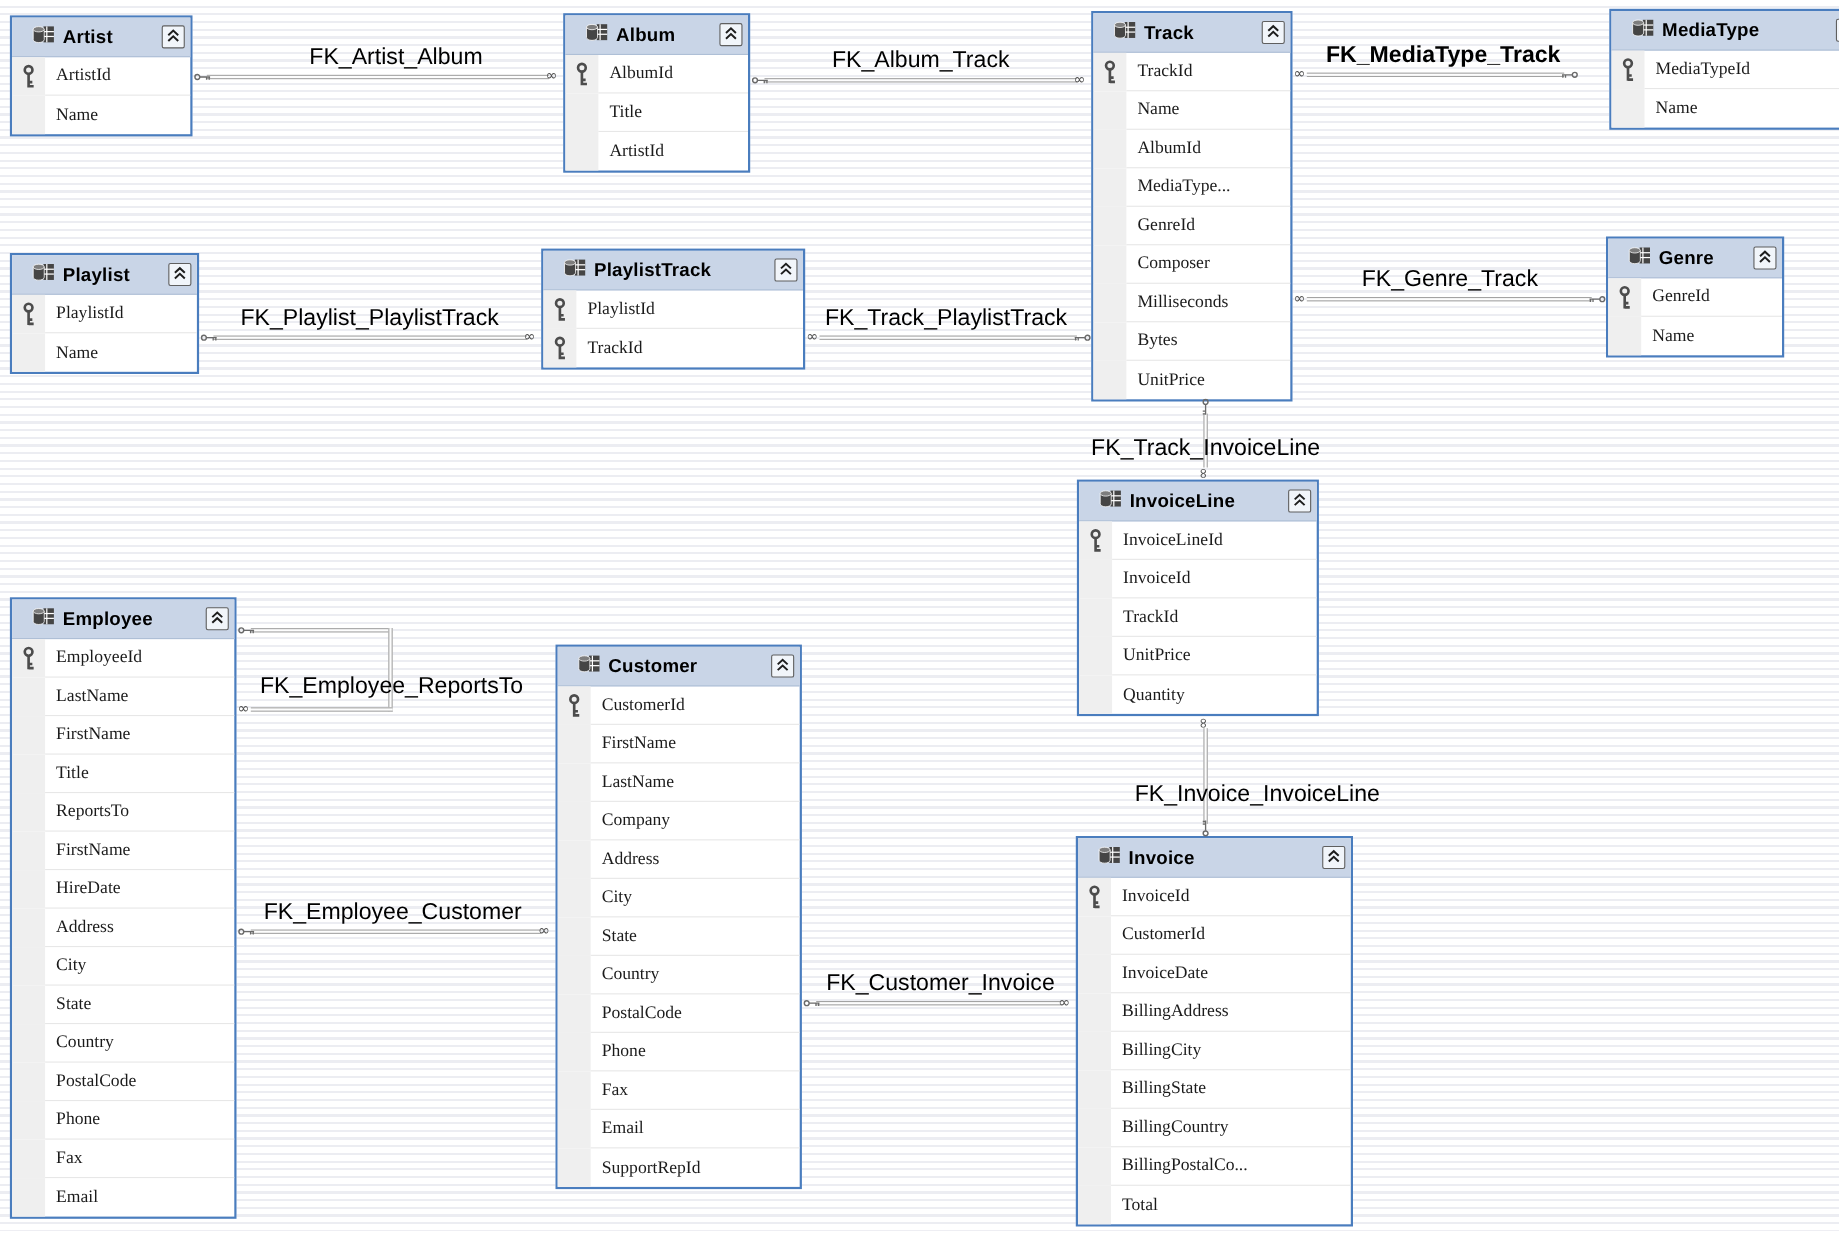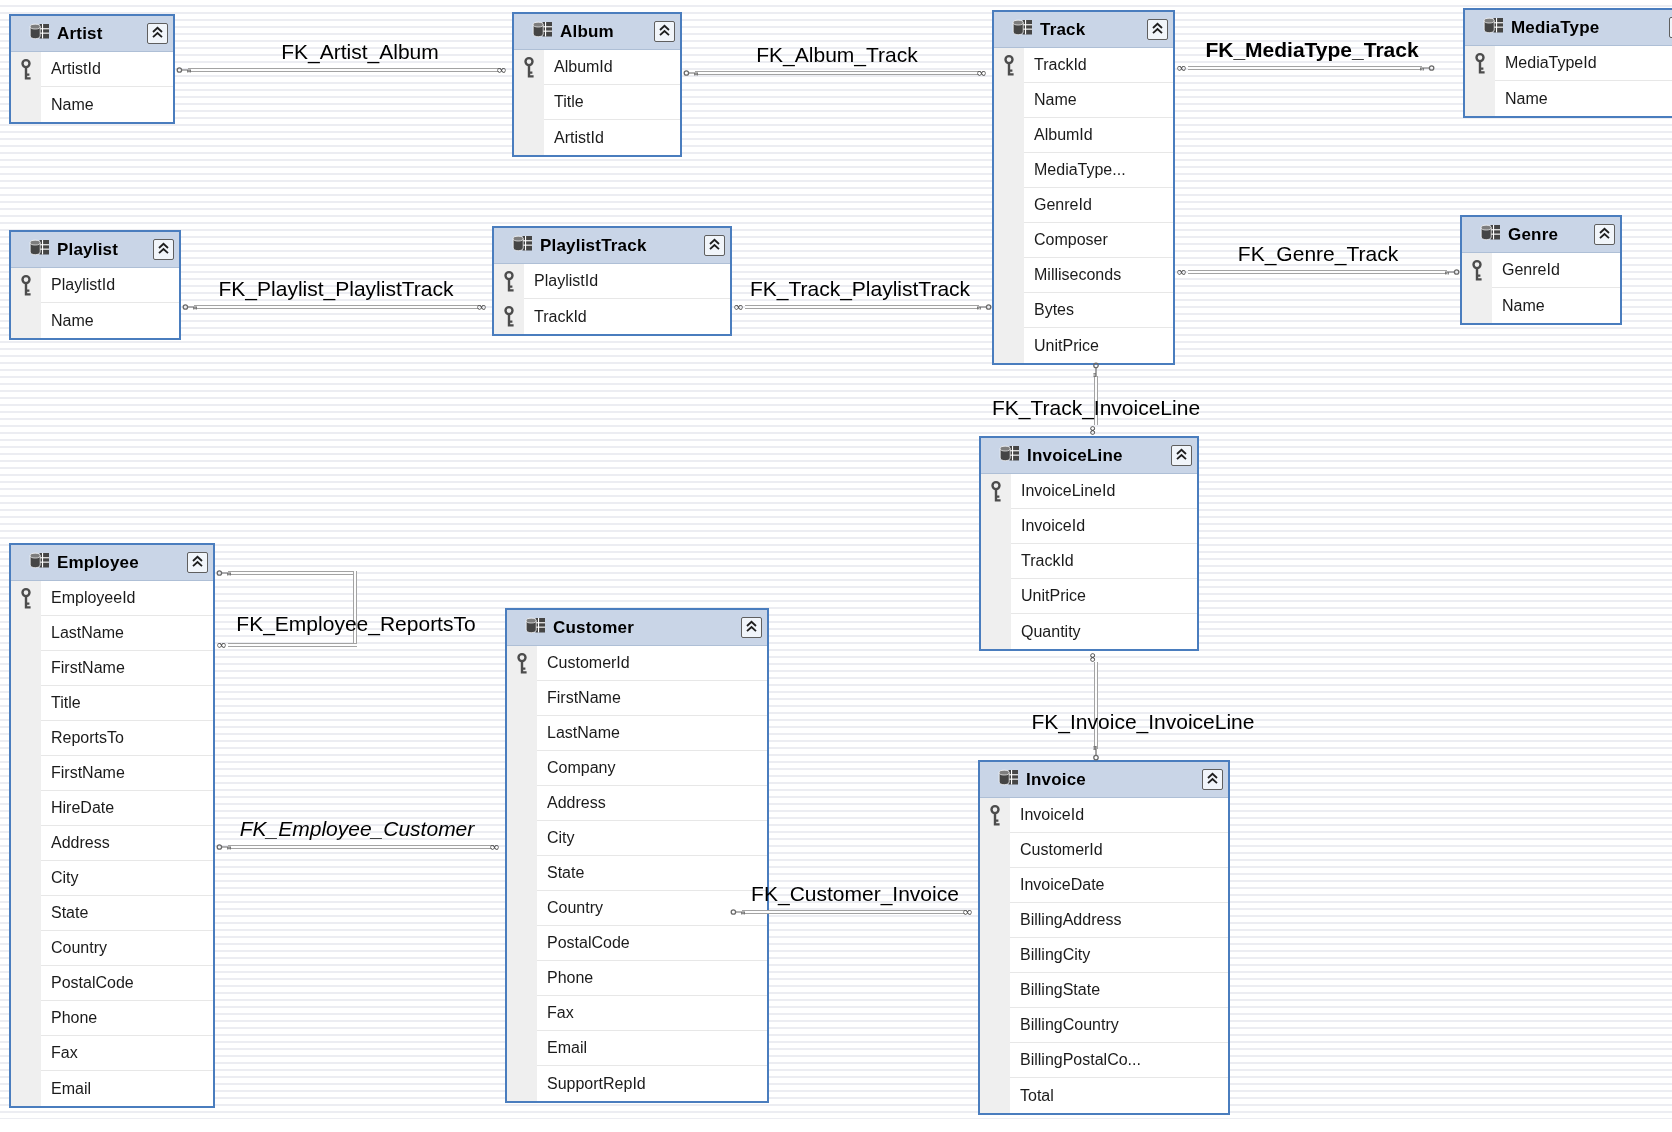--- a/index.html
+++ b/index.html
@@ -7,21 +7,21 @@
     position:relative;width:1672px;height:1132px;overflow:hidden;
     background:repeating-linear-gradient(to bottom,#ffffff 0px,#ffffff 5px,#ecedf2 5px,#ecedf2 7px);
     font-family:"Liberation Sans",sans-serif;
   }
   .bottom-strip{position:absolute;left:0;bottom:0;width:100%;height:13px;background:#ffffff;}
   
   .tbl{position:absolute;border:2px solid #4a7dbe;background:#ffffff;box-sizing:border-box;}
   .tbl-hdr{height:36px;background:#c9d5e7;display:flex;align-items:center;padding:0 5px 0 18px;box-sizing:border-box;border-bottom:1px solid #aebfd6;}
   .tbl-title{font-weight:bold;font-size:17px;color:#000;margin-left:7px;white-space:nowrap;letter-spacing:0.2px;}
   .collapse-btn{margin-left:auto;width:21px;height:21px;border:1px solid #5f5f5f;border-radius:2px;background:#f1f5fa;display:flex;align-items:center;justify-content:center;padding:0;cursor:default;flex:none;}
-  .tbl-body{position:relative;}
+  .tbl-body{position:relative;font-family:Liberation Serif, serif;}
   .frow{display:flex;height:35px;}
   .gutter{width:30px;background:#efefef;display:flex;align-items:center;justify-content:center;flex:none;}
   .fname{flex:1;display:flex;align-items:center;font-size:16px;color:#1b1b1b;padding-left:10px;border-bottom:1px solid #e7e7e7;white-space:nowrap;overflow:hidden;}
   .frow:last-child .fname{border-bottom:none;}
   
   .seg{position:absolute;box-sizing:border-box;}
   .seg-h{height:4px;border-top:1px solid #a3a3a3;border-bottom:1px solid #a3a3a3;background:#fdfdfd;}
   .seg-v{width:4px;border-left:1px solid #a3a3a3;border-right:1px solid #a3a3a3;background:#fdfdfd;}
   .fk-label{position:absolute;transform:translateX(-50%);font-size:21px;color:#000;white-space:nowrap;}
   .endp{position:absolute;color:#4f4f4f;display:flex;align-items:center;justify-content:center;}
@@ -389,21 +389,21 @@
         <div class="frow">
           <span class="gutter"></span>
           <span class="fname">Fax</span>
         </div>
         <div class="frow">
           <span class="gutter"></span>
           <span class="fname">Email</span>
         </div>
       </div>
     </div>
-    <div class="tbl" style="left: 505px; top: 608px; width: 264px;">
+    <div class="tbl" style="left: 505px; top: 586px; width: 224px;">
       <div class="tbl-hdr">
         <span><svg width="21" height="17" viewBox="0 0 21 17">
             <rect x="10.5" y="1" width="9.5" height="14.5" fill="#454545"></rect>
             <rect x="10.5" y="5.2" width="9.5" height="1.1" fill="#fff"></rect>
             <rect x="10.5" y="9.6" width="9.5" height="1.1" fill="#fff"></rect>
             <rect x="13" y="1" width="1.1" height="14.5" fill="#fff"></rect>
             <path d="M1.2 3.6 V13 c0 1.5 2.2 2.7 5 2.7 s5 -1.2 5 -2.7 V3.6" fill="#454545" stroke="#fff" stroke-width="0.7"></path>
             <ellipse cx="6.2" cy="3.6" rx="5" ry="2.4" fill="#7d7d7d" stroke="#fff" stroke-width="0.7"></ellipse>
           </svg></span>
         <span class="tbl-title">Customer</span>
@@ -686,21 +686,21 @@
     <div>
       <div class="seg seg-h" style="left: 228px; top: 845px; width: 264px;"></div>
       <span class="endp" style="left: 216px; top: 842px;">
         <svg width="16" height="10" viewBox="0 0 16 10">
           <circle cx="3.4" cy="5" r="2.2" fill="none" stroke="#6a6a6a" stroke-width="1.3"></circle>
           <path d="M5.7 5 H15 M11.8 5 v2.6 M14.2 5 v2.6" stroke="#6a6a6a" stroke-width="1.2" fill="none"></path>
         </svg>
       </span>
       <span class="endp endp-inf" style="left: 489px; top: 840px;">∞</span>
     </div>
-    <div class="fk-label" style="left: 357px; top: 817px; font-style: italic;">FK_Employee_Customer</div>
+    <div class="fk-label" style="left: 357px; top: 817px;">FK_Employee_Customer</div>
     <div>
       <div class="seg seg-h" style="left: 742px; top: 910px; width: 223px;"></div>
       <span class="endp" style="left: 730px; top: 907px;">
         <svg width="16" height="10" viewBox="0 0 16 10">
           <circle cx="3.4" cy="5" r="2.2" fill="none" stroke="#6a6a6a" stroke-width="1.3"></circle>
           <path d="M5.7 5 H15 M11.8 5 v2.6 M14.2 5 v2.6" stroke="#6a6a6a" stroke-width="1.2" fill="none"></path>
         </svg>
       </span>
       <span class="endp endp-inf" style="left: 962px; top: 905px;">∞</span>
     </div>

